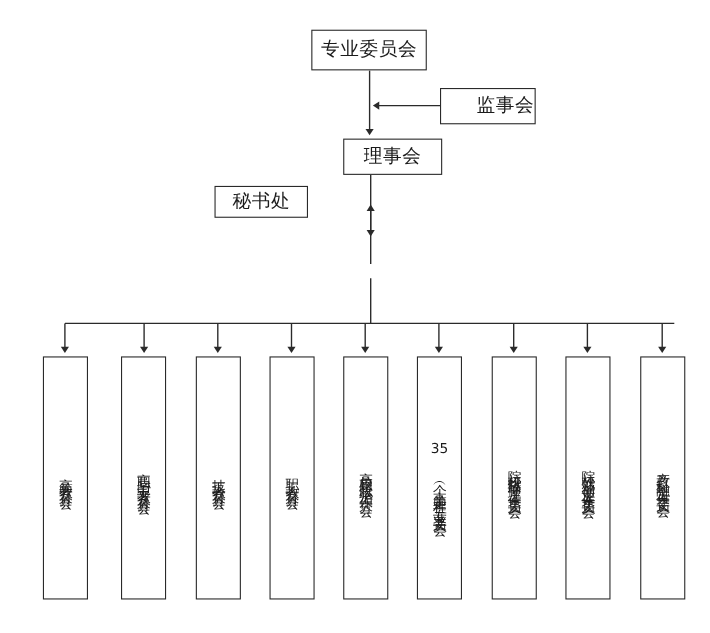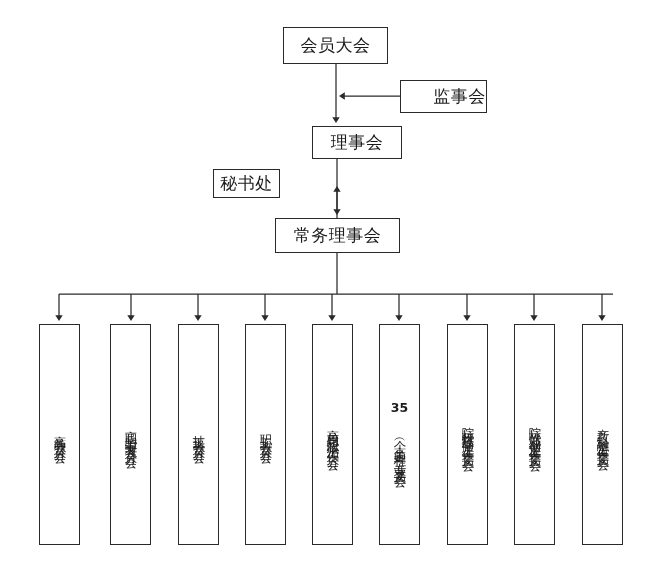--- a/index.html
+++ b/index.html
@@ -56,21 +56,21 @@
     letter-spacing: 3.2px;
     white-space: nowrap;
     font-weight: 500;
     text-align: center;
   }
   .node-v .node-label-lead {
     font-size: 12.5px;
     line-height: 1.25;
     color: #1b1b1b;
     letter-spacing: 0px;
-    font-weight: 700;
+    font-weight: 400;
     text-align: center;
     margin-bottom: 14px;
   }
 </style>
 </head>
 <body>
 
 <div id="chart-root">
 
   <svg id="edge-layer" viewBox="0 0 645 575" width="645" height="575" xmlns="http://www.w3.org/2000/svg">
@@ -103,38 +103,35 @@
       <line x1="265" y1="294" x2="265" y2="318" marker-end="url(#arrow-down)"></line>
       <line x1="332" y1="294" x2="332" y2="318" marker-end="url(#arrow-down)"></line>
       <line x1="399" y1="294" x2="399" y2="318" marker-end="url(#arrow-down)"></line>
       <line x1="467" y1="294" x2="467" y2="318" marker-end="url(#arrow-down)"></line>
       <line x1="534" y1="294" x2="534" y2="318" marker-end="url(#arrow-down)"></line>
       <line x1="602" y1="294" x2="602" y2="318" marker-end="url(#arrow-down)"></line>
     </g>
   </svg>
 
   <div class="node node-h" style="left:283px; top:27px; width:105px; height:37px;">
-    <span class="node-label">会员大会</span>
+    <span class="node-label">专业委员会</span>
   </div>
 
   <div class="node node-h" style="left:400px; top:80px; width:87px; height:33px;padding-left:32px;">
     <span class="node-label">监事会</span>
   </div>
 
   <div class="node node-h" style="left:292px; top:126px; width:90px; height:33px;margin-left:20px;">
     <span class="node-label">理事会</span>
   </div>
 
-  <div class="node node-h" style="left:213px; top:169px; width:67px; height:29px;">
+  <div class="node node-h" style="left:195px; top:169px; width:85px; height:29px;">
     <span class="node-label">秘书处</span>
   </div>
 
-  <div class="node node-h" style="left:275px; top:218px; width:125px; height:35px;">
-    <span class="node-label">常务理事会</span>
-  </div>
 
   <div class="node node-v" style="left:39px; top:324px; width:41px; height:221px;">
     <span class="node-label">高等教育分会</span>
   </div>
 
   <div class="node node-v" style="left:110px; top:324px; width:41px; height:221px;">
     <span class="node-label">高职与中专教育分会</span>
   </div>
 
   <div class="node node-v" style="left:178px; top:324px; width:41px; height:221px;">

